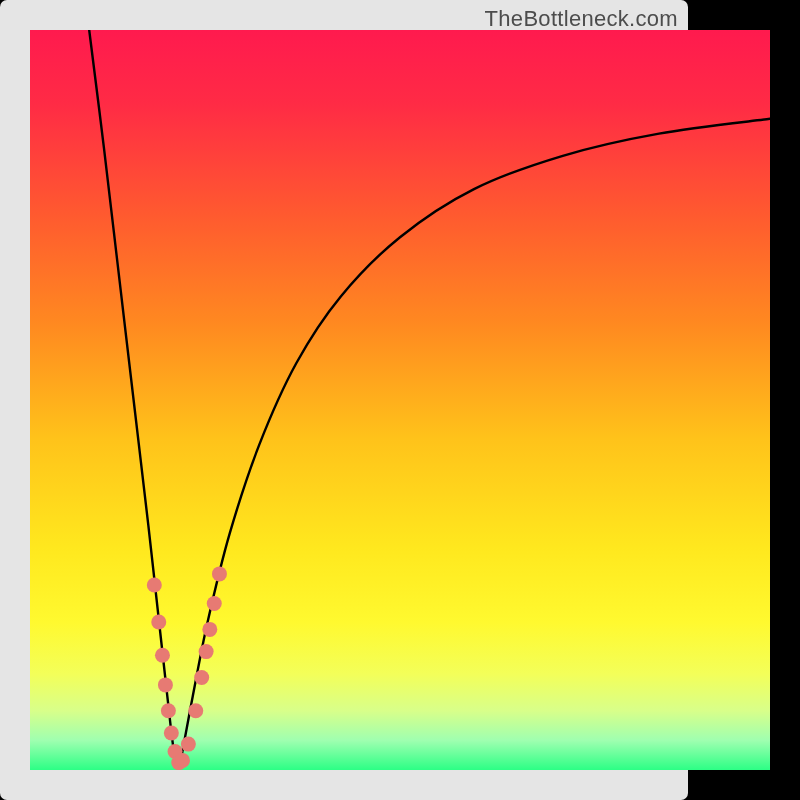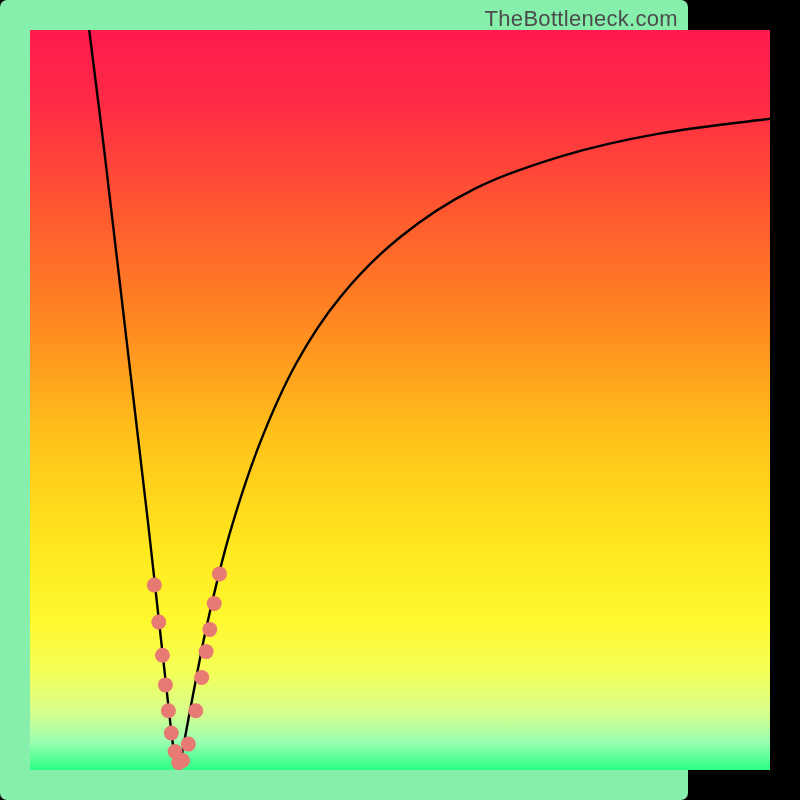--- a/index.html
+++ b/index.html
@@ -8,21 +8,21 @@
     width: 800px;
     height: 800px;
     overflow: hidden;
     background: #000;
     font-family: Arial, Helvetica, sans-serif;
   }
   .frame {
     position: relative;
     width: 688px;
     height: 800px;
-    background: #86efac;
+    background: #e5e5e5;
     border-radius: 7px;
   }
   .plot-area {
     position: absolute;
     left: 30px;
     top: 30px;
     width: 740px;
     height: 740px;
     overflow: hidden;
   }

